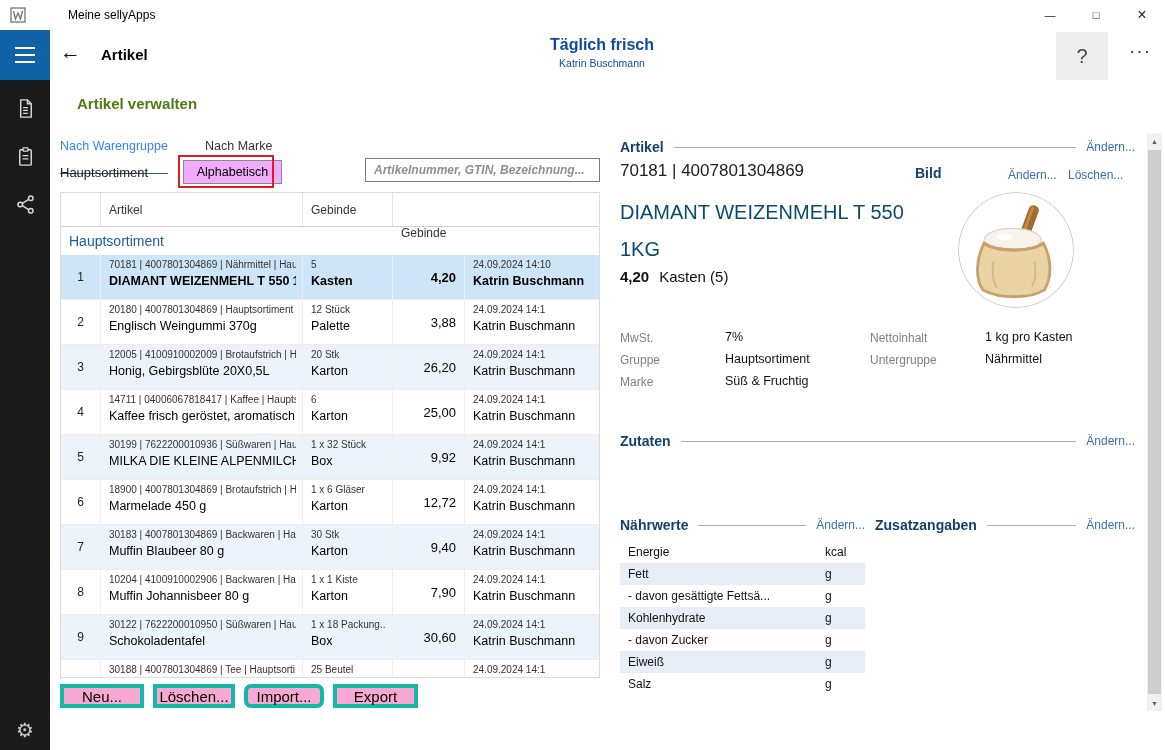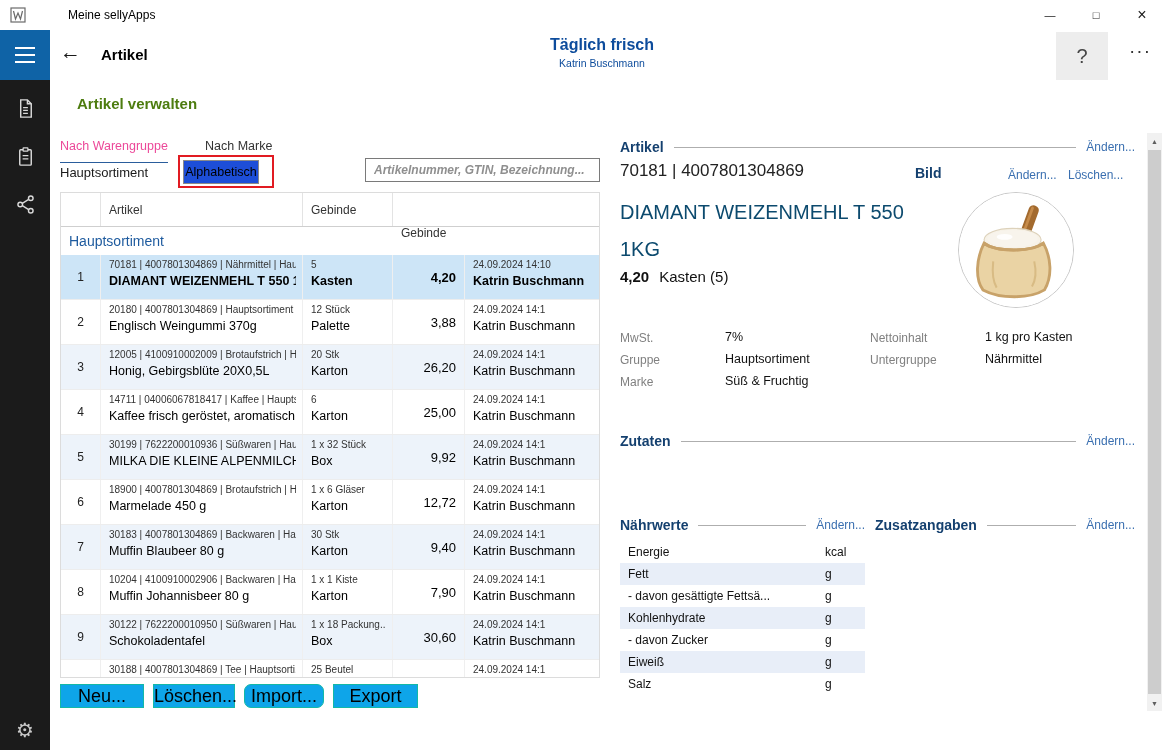--- a/index.html
+++ b/index.html
@@ -28,25 +28,25 @@
   .hdr-title { position:absolute; left:101px; top:46px; font-size:15px; font-weight:bold; color:#000; }
   .account { position:absolute; left:492px; top:36px; width:220px; text-align:center; cursor:pointer; }
   .account .company { font-size:16px; font-weight:600; color:#0d4c9c; }
   .account .user { margin-top:3px; font-size:10.5px; color:#0d4c9c; }
   .help-tile { position:absolute; left:1056px; top:32px; width:52px; height:48px; background:#ededed; display:flex; align-items:center; justify-content:center; font-size:20px; color:#454545; cursor:pointer; }
   .more { position:absolute; left:1118px; top:40px; width:44px; text-align:center; font-size:19px; letter-spacing:1px; color:#333; cursor:pointer; }
   .page-heading { position:absolute; left:77px; top:95px; font-size:15px; font-weight:bold; color:#4d7c0f; }
 
   
   .tab { position:absolute; top:139px; font-size:12.5px; cursor:pointer; }
-  .tab.active { left:60px; color:#ec4899; border-bottom:1px solid #2a5d9c; padding-bottom:9px; }
+  .tab.active { left:60px; color:#3b82f6; border-bottom:1px solid #2a5d9c; padding-bottom:20px; }
   .tab.inactive { left:205px; color:#333; }
   .group-label { position:absolute; left:60px; top:165px; font-size:13px; color:#1a1a1a; cursor:pointer; }
-  .sort-btn { position:absolute; left:183px; top:160px; width:76px; height:24px; font-size:12.5px; color:#000;
-              background:#1d4ed8; border:1px solid #8a8a8a; text-align:center; line-height:22px; cursor:pointer; }
+  .sort-btn { position:absolute; left:183px; top:160px; width:99px; height:24px; font-size:12.5px; color:#000;
+              background:#f0abfc; border:1px solid #8a8a8a; text-align:center; line-height:22px; cursor:pointer; }
   .annotation { position:absolute; left:178px; top:155px; width:96px; height:33px; border:2px solid #e11b22; pointer-events:none; }
   .search { position:absolute; left:365px; top:158px; width:235px; height:24px; border:1px solid #7a7a7a; padding:0 8px; font-size:12px; font-family:"Liberation Sans",sans-serif;font-weight:bold; }
   .search::placeholder { font-style:italic; color:#8f8f8f; }
 
   
   .table { position:absolute; left:60px; top:192px; width:540px; height:486px; border:1px solid #dcdcdc; overflow:hidden; background:#fff; }
   .thead { display:flex; height:34px; border-bottom:1px solid #cfcfcf; font-size:12px; color:#333; }
   .th { display:flex; flex-direction:column; justify-content:center; padding:2px 8px; border-right:1px solid #e3e3e3; cursor:pointer; }
   .th:last-child { border-right:none; }
   .w-num { width:40px; } .w-art { width:202px; } .w-geb { width:90px; } .w-prc { width:72px;gap:32px; } .w-bea { width:134px; flex:1; }
@@ -58,21 +58,21 @@
   .c-num { width:40px; display:flex; align-items:center; justify-content:center; font-size:12px; color:#222; }
   .c-art { width:202px; padding:4px 6px 2px 8px; }
   .c-geb { width:90px; padding:4px 6px 2px 8px; }
   .c-prc { width:72px; display:flex; align-items:center; justify-content:flex-end; padding-right:8px; font-size:13px; color:#000; }
   .c-bea { width:134px; flex:1; padding:4px 6px 2px 8px; border-right:none; }
   .line1 { font-size:10px; color:#333; white-space:nowrap; overflow:hidden; }
   .line2 { margin-top:4px; font-size:12.5px; color:#000; white-space:nowrap; overflow:hidden; }
   .trow.sel .line2, .trow.sel .c-prc { font-weight:bold; }
 
   .actions { position:absolute; left:60px; top:684px; display:flex; gap:9px; }
-  .btn { height:24px; background:#0ea5e9; border:1px solid #14b8a6; font-size:18px; color:#000; font-family:"Liberation Sans",sans-serif; cursor:pointer; }
+  .btn { height:24px; background:#f9a8d4; border:4px solid #14b8a6; font-size:15px; color:#000; font-family:"Liberation Sans",sans-serif; cursor:pointer; }
   .b-new { width:84px; } .b-del { width:82px; } .b-imp { width:80px;border-radius:7px; } .b-exp { width:85px; }
 
   
   .sec { position:absolute; display:flex; align-items:center; }
   .sec-title { font-size:14px; font-weight:bold; color:#14406f; white-space:nowrap; }
   .rule { flex:1; height:1px; background:#aeaeae; margin:0 10px; }
   .link { font-size:12px; color:#3a6fb0; cursor:pointer; white-space:nowrap; }
   .abs { position:absolute; }
   .art-number { font-size:17px; color:#222; }
   .bild-label { font-size:14px; font-weight:bold; color:#14406f; }

